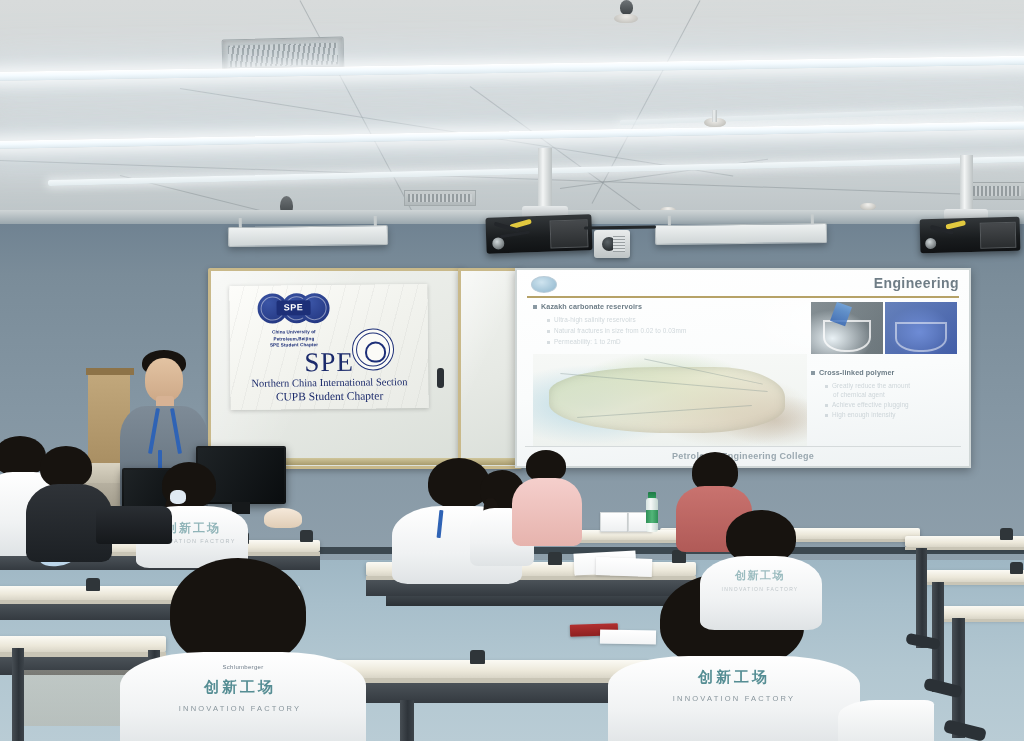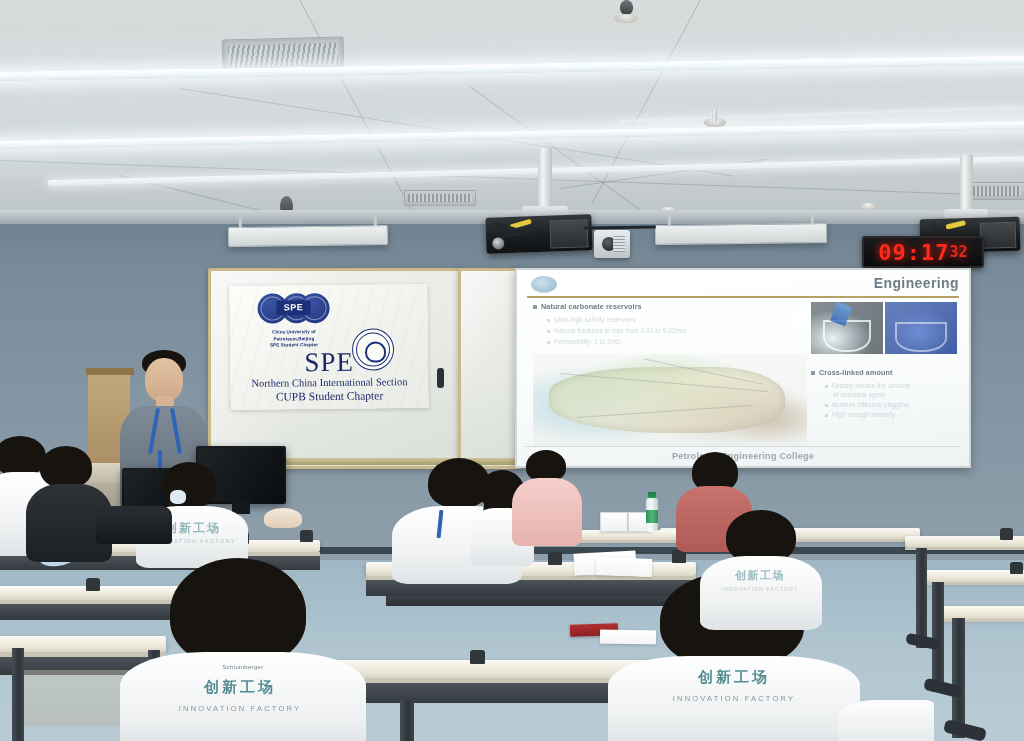--- a/index.html
+++ b/index.html
@@ -267,24 +267,20 @@
 
   <div class="abs proj-pole" style="left:960px;top:155px;width:13px;height:58px;"></div>
   <div class="abs proj-mount" style="left:944px;top:209px;width:44px;height:11px;"></div>
   <div class="abs proj-body" style="left:920px;top:218px;width:100px;height:34px;transform:rotate(-1.5deg);">
     <div class="proj-panel"></div>
     <div class="proj-cable" style="left:26px;top:4px;width:20px;height:5px;transform:rotate(-12deg);"></div>
     <div class="proj-cable dk" style="left:10px;top:9px;width:24px;height:4px;transform:rotate(16deg);"></div>
     <div class="proj-lens" style="left:5px;top:19px;width:11px;height:11px;"></div>
   </div>
 
-  <div class="abs clockbox" style="left:862px;top:236px;width:118px;height:28px;">
-    <span class="clocktxt">09:17</span>
-      <span class="clocksec">32</span>
-  </div>
 
   <div class="abs wb" style="left:208px;top:268px;width:250px;height:195px;">
     <div class="wb-sheen"></div>
   </div>
   <div class="abs wb" style="left:458px;top:268px;width:58px;height:195px;">
     <div class="wb-sheen"></div>
   </div>
   <div class="abs wb-knob" style="left:437px;top:368px;"></div>
   <div class="abs wb-tray" style="left:208px;top:458px;width:308px;height:7px;"></div>
 
@@ -311,21 +307,21 @@
   </div>
 
   <div class="abs screenframe" style="left:515px;top:268px;width:456px;height:200px;">
     <div class="slide" style="left:2px;top:2px;width:452px;height:196px;">
       <div class="slide-glow"></div>
       <div class="slide-logo" style="left:14px;top:6px;"></div>
       <div class="slide-title">Engineering</div>
       <div class="slide-rule" style="left:10px;top:26px;width:432px;"></div>
 
       <div class="abs" style="left:16px;top:32px;width:260px;">
-        <div class="b1" style="margin:0 0 5px 0;"><span class="bullet-sq"></span><span>Natural carbonate reservoirs</span></div>
+        <div class="b1" style="margin:0 0 5px 0;"><span class="bullet-sq"></span><span>Kazakh carbonate reservoirs</span></div>
         <div class="b2 faded" style="margin:0 0 4px 14px;"><span class="bullet-sq s"></span><span>Ultra-high salinity reservoirs</span></div>
         <div class="b2 faded" style="margin:0 0 4px 14px;"><span class="bullet-sq s"></span><span>Natural fractures in size from 0.02  to 0.03mm</span></div>
         <div class="b2 faded" style="margin:0 0 4px 14px;"><span class="bullet-sq s"></span><span>Permeability:  1 to 2mD</span></div>
       </div>
 
       <div class="map" style="left:16px;top:84px;width:274px;height:92px;">
         <div class="map-cont"></div>
         <div class="map-line" style="left:10%;top:30%;width:76%;transform:rotate(5deg);"></div>
         <div class="map-line" style="left:16%;top:62%;width:64%;transform:rotate(-4deg);"></div>
         <div class="map-line" style="left:40%;top:18%;width:44%;transform:rotate(12deg);"></div>
@@ -333,21 +329,21 @@
 
       <div class="photo photo-a" style="left:294px;top:32px;width:72px;height:52px;">
         <div class="glassware" style="left:12px;top:18px;width:44px;height:28px;"></div>
         <div class="abs" style="left:22px;top:2px;width:16px;height:20px;background:linear-gradient(#6fa8e8,#2f63b5);transform:rotate(20deg);opacity:.8;"></div>
       </div>
       <div class="photo photo-b" style="left:368px;top:32px;width:72px;height:52px;">
         <div class="glassware" style="left:10px;top:20px;width:48px;height:26px;border-color:rgba(255,255,255,.5);"></div>
       </div>
 
       <div class="abs" style="left:294px;top:98px;width:155px;">
-        <div class="b1" style="margin:0 0 5px 0;"><span class="bullet-sq"></span><span>Cross-linked amount</span></div>
+        <div class="b1" style="margin:0 0 5px 0;"><span class="bullet-sq"></span><span>Cross-linked polymer</span></div>
         <div class="b2 faded" style="margin:0 0 2px 14px;"><span class="bullet-sq s"></span><span>Greatly reduce the amount</span></div>
         <div class="b2 faded" style="margin:0 0 3px 22px;"><span>of chemical agent</span></div>
         <div class="b2 faded" style="margin:0 0 3px 14px;"><span class="bullet-sq s"></span><span>Achieve effective plugging</span></div>
         <div class="b2 faded" style="margin:0 0 3px 14px;"><span class="bullet-sq s"></span><span>High enough intensity</span></div>
       </div>
 
       <div class="slide-footline" style="left:8px;top:176px;width:436px;"></div>
       <div class="slide-footer" style="left:0;top:181px;width:452px;text-align:center;">Petroleum Engineering College</div>
     </div>
   </div>

